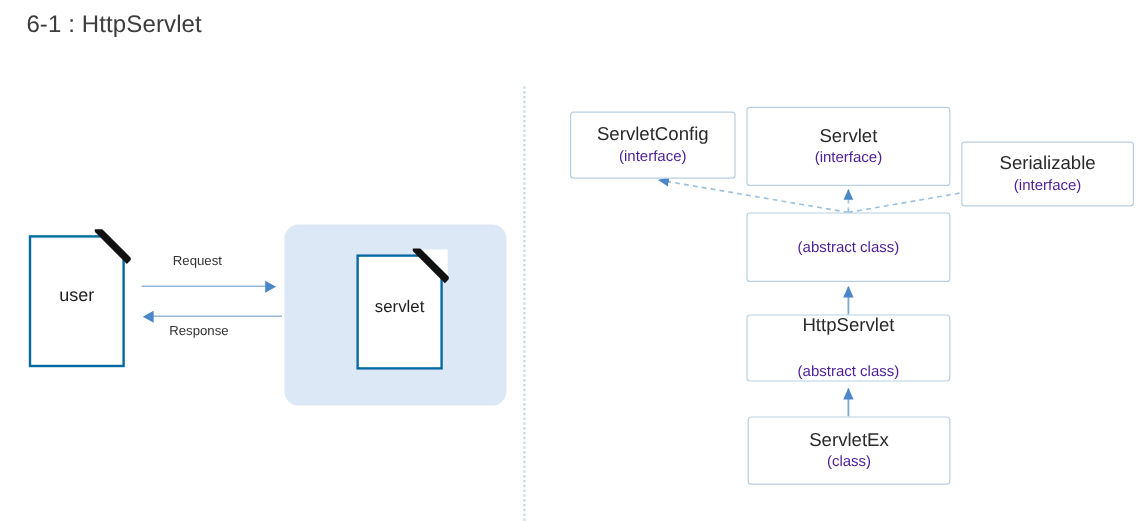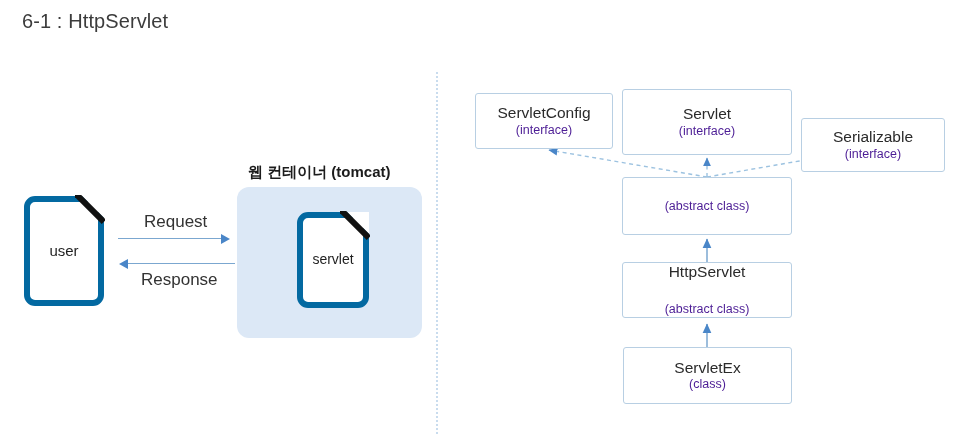--- a/index.html
+++ b/index.html
@@ -44,22 +44,22 @@
     top: 0;
     width: 436px;
     height: 434px;
   }
 
   
   .doc-icon {
     position: absolute;
     box-sizing: border-box;
     background: #ffffff;
-    border: 6px solid #0369a1;
-    border-radius: 11px;
+    border: 2px solid #0369a1;
+    border-radius: 0;
   }
   .doc-icon .fold {
     position: absolute;
     top: -6px;
     right: -6px;
     width: 0;
     height: 0;
     border-left: 22px solid transparent;
     border-top: 22px solid #ffffff;
   }
@@ -109,21 +109,21 @@
     width: 0;
     height: 0;
     border-top: 5px solid transparent;
     border-bottom: 5px solid transparent;
   }
   .arrow-head.right { border-left: 9px solid #4a86c8; }
   .arrow-head.left  { border-right: 9px solid #4a86c8; }
 
   .flow-label {
     position: absolute;
-    font-size: 17px;
+    font-size: 11px;
     color: #333333;
     white-space: nowrap;
   }
 
   
   #container-title {
     position: absolute;
     left: 248px;
     top: 163px;
     font-size: 15px;
@@ -201,21 +201,20 @@
   </div>
 
   <div class="flow-label" style="left:144px; top:212px;">Request</div>
   <div class="arrow-line" style="left:118px; top:238px; width:108px;"></div>
   <div class="arrow-head right" style="left:221px; top:234px;"></div>
 
   <div class="arrow-line" style="left:127px; top:263px; width:108px;"></div>
   <div class="arrow-head left" style="left:119px; top:259px;"></div>
   <div class="flow-label" style="left:141px; top:270px;">Response</div>
 
-  <div id="container-title">웹 컨테이너 (tomcat)</div>
   <div id="web-container"></div>
 
   <div class="doc-icon" id="servlet-doc">
     <div class="fold"></div>
     <div class="fold-edge"></div>
     <div class="doc-label">servlet</div>
   </div>
 </div>
 
 <div id="right-panel">

